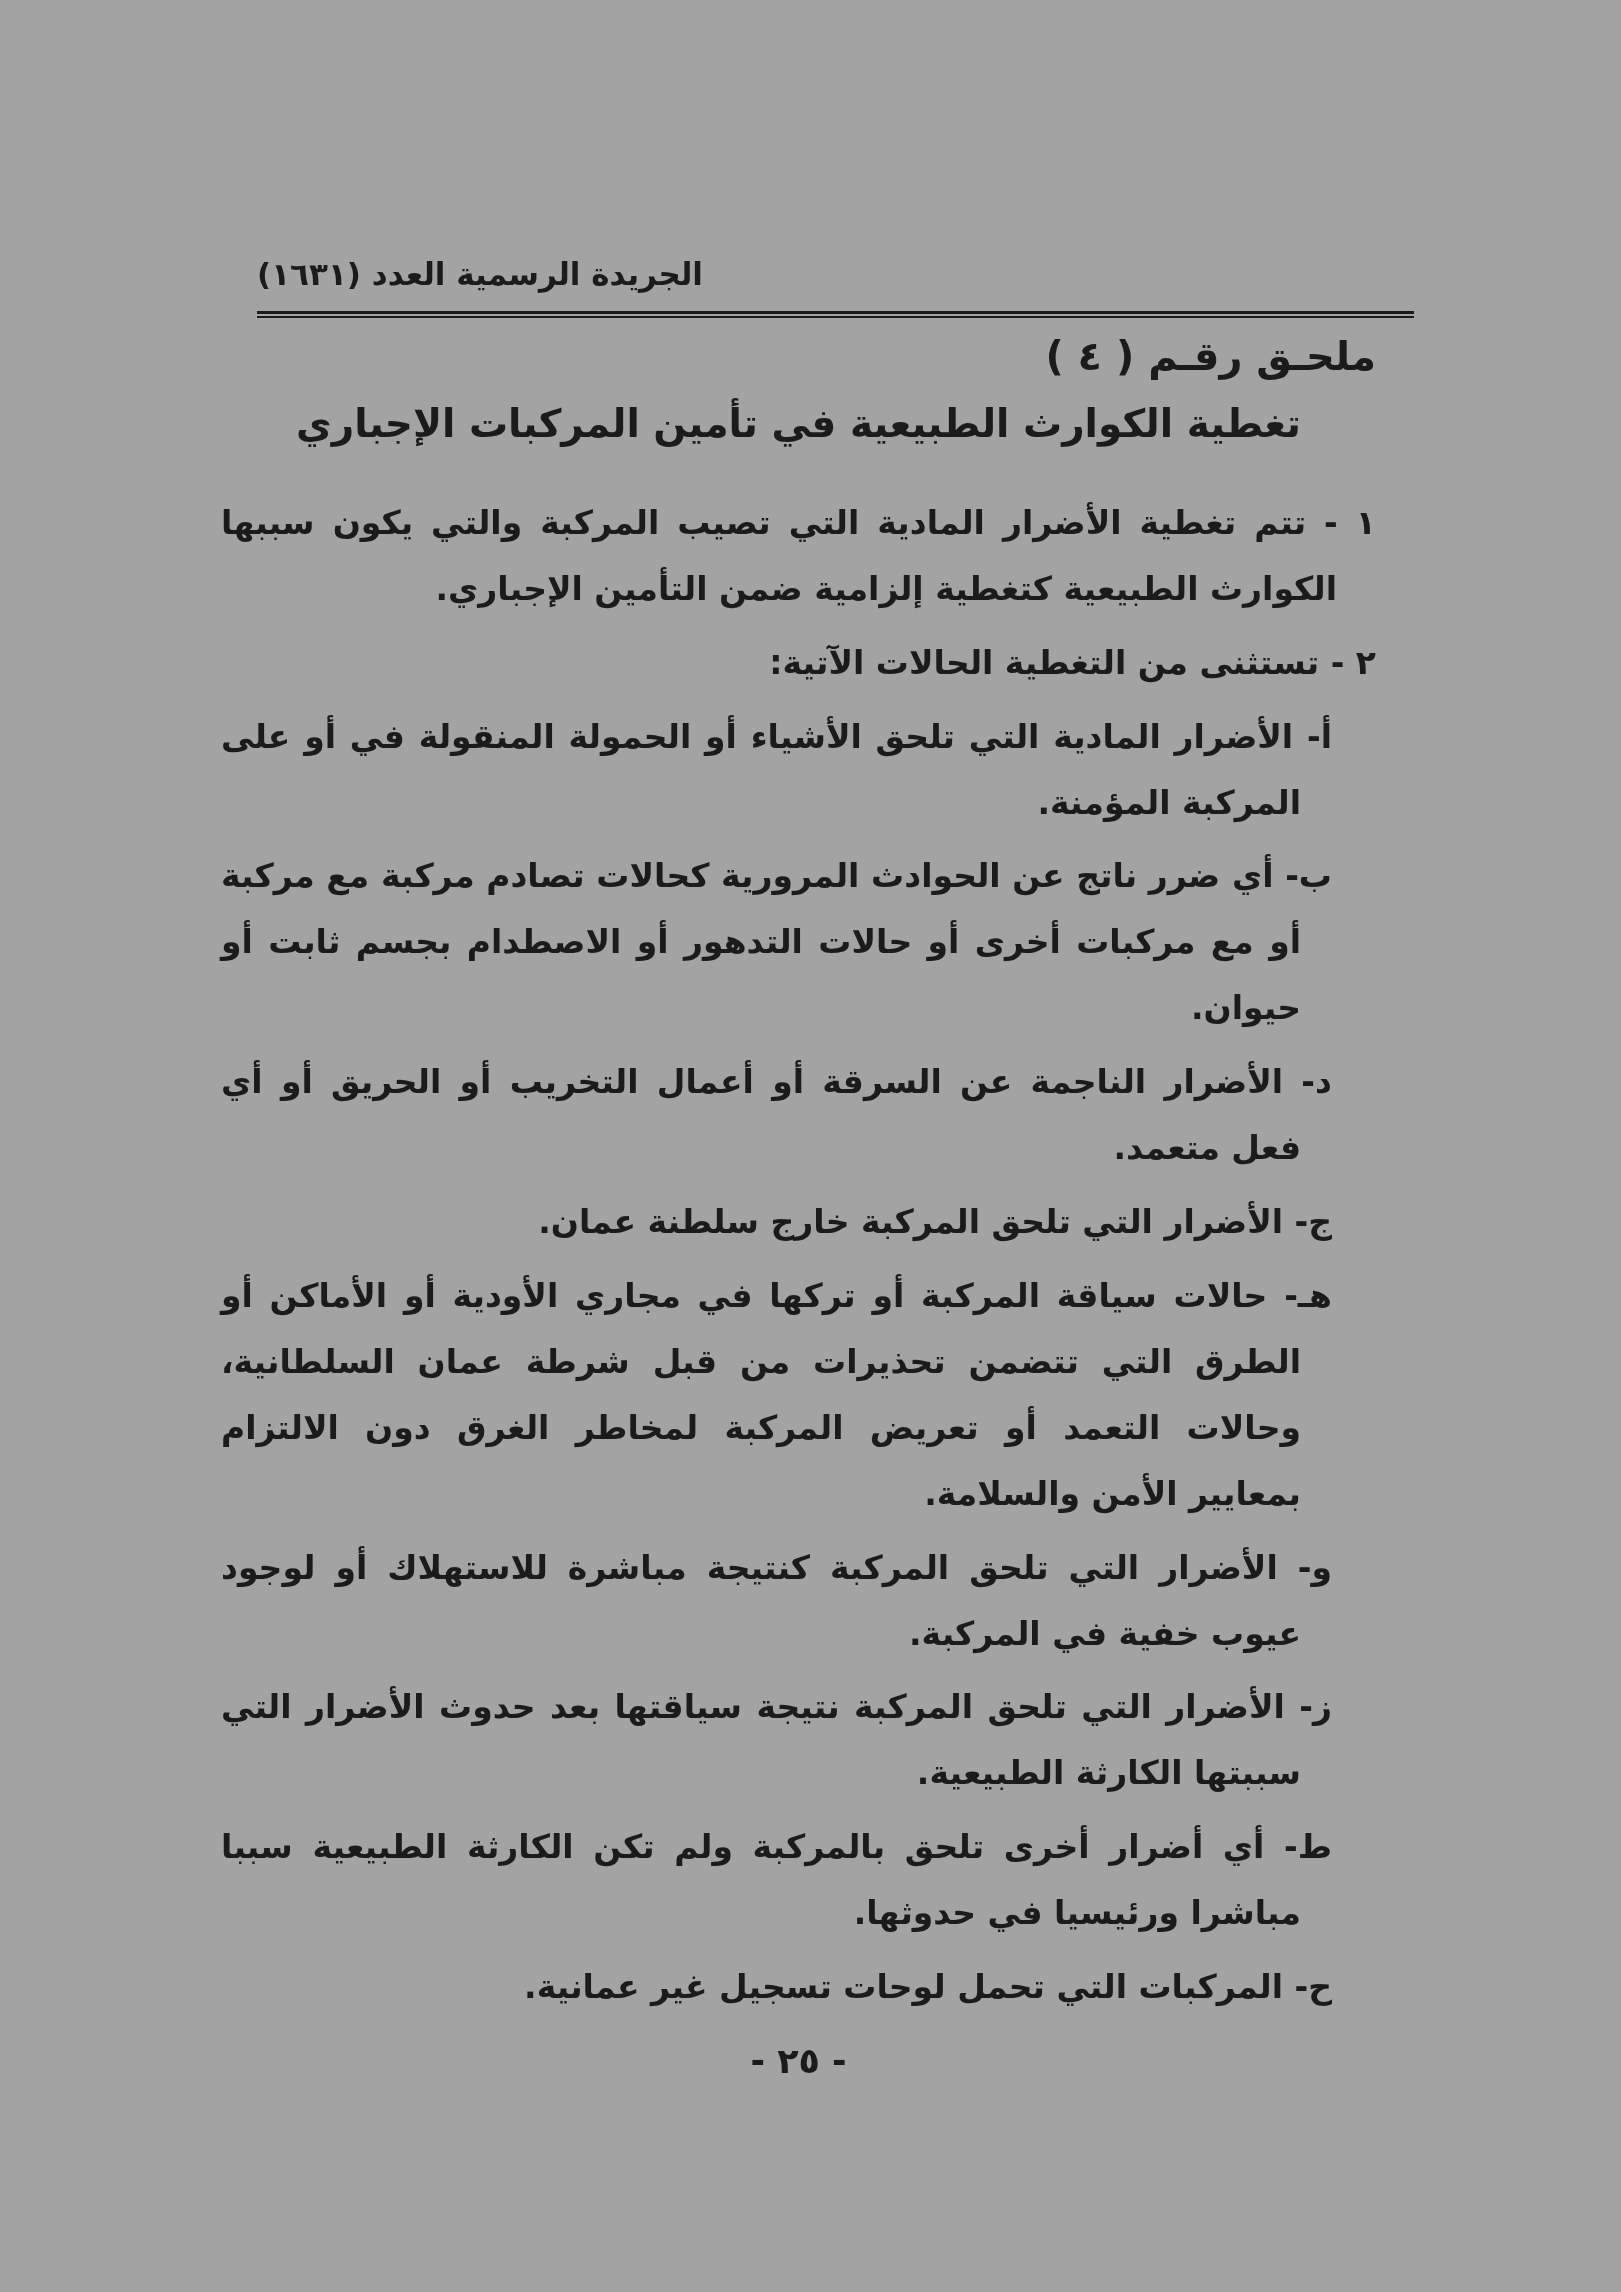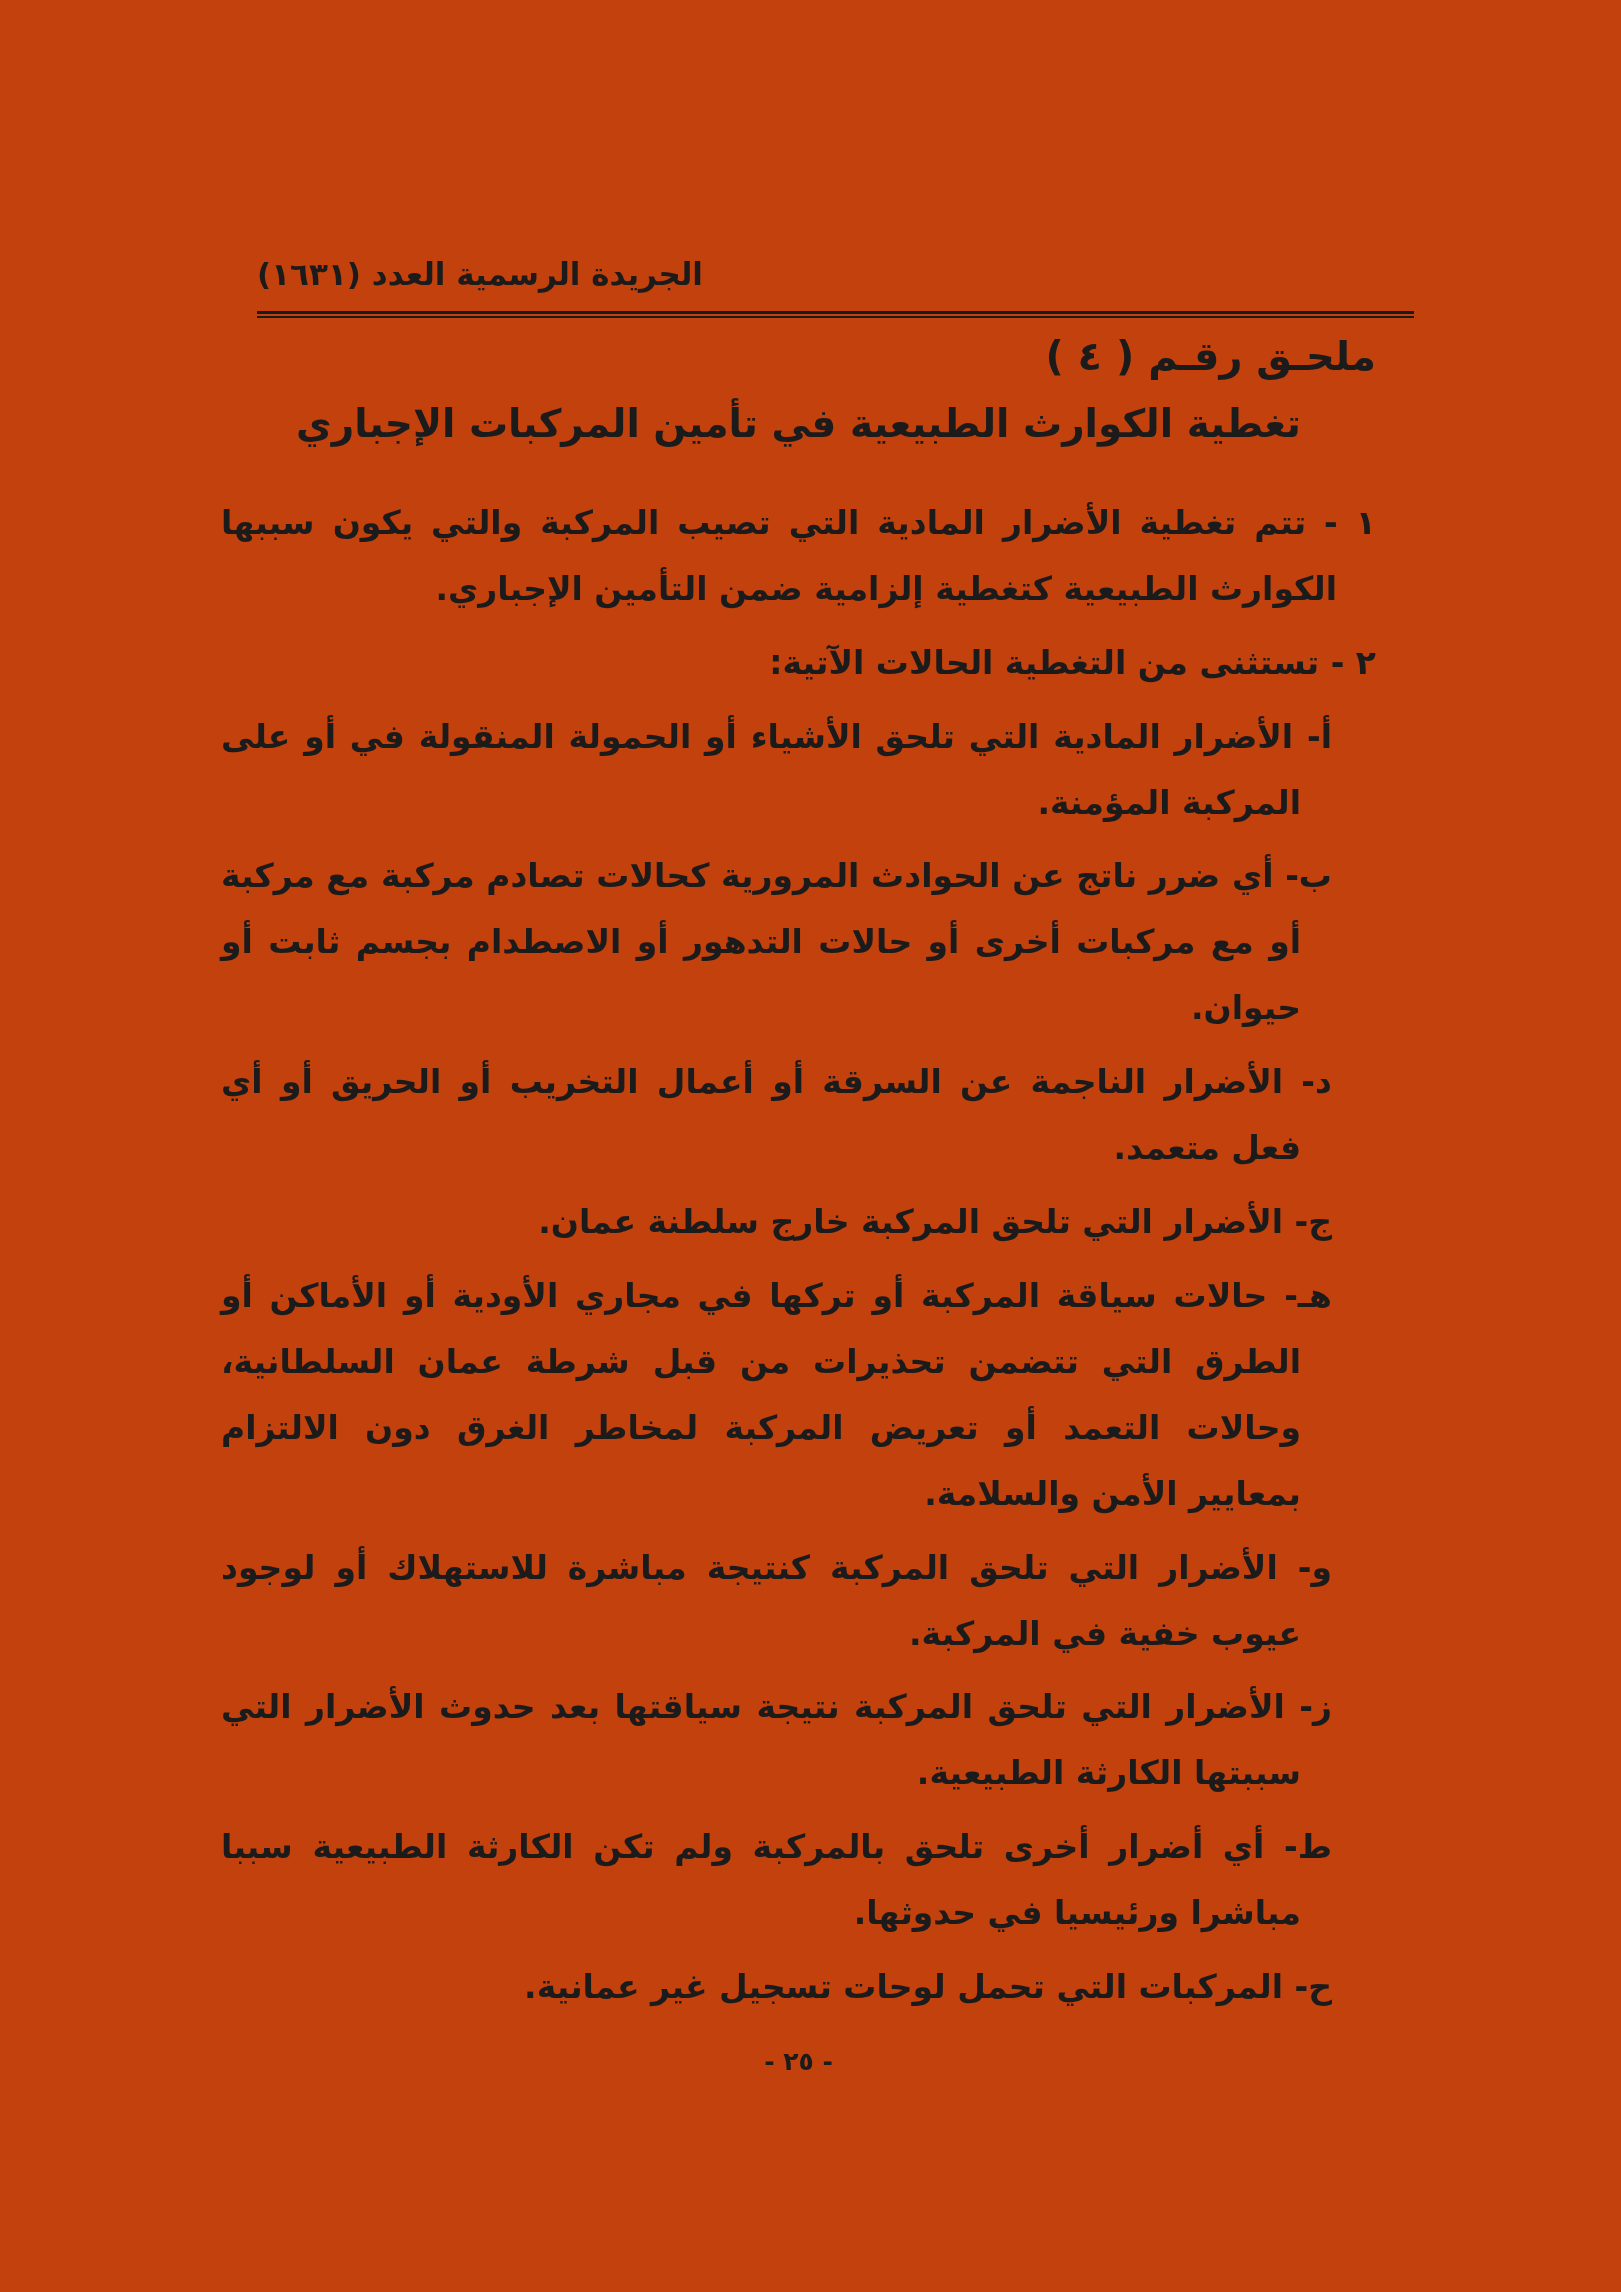--- a/index.html
+++ b/index.html
@@ -5,21 +5,21 @@
   html, body { margin: 0; padding: 0; }
   body {
     width: 1621px; height: 2293px;
     background: #ffffff;
     font-family: "DejaVu Sans", "Liberation Sans", sans-serif;
     color: #1b1b1b;
   }
   .page {
     position: relative;
     width: 1621px; height: 2293px;
-    background: #c2410c;
+    background: #a3a3a3;
     overflow: hidden;
   }
   .hdr {
     position: absolute;
     left: 257px; top: 253px;
     direction: rtl;
     font-size: 31px; font-weight: 700;
     line-height: 43px;
     white-space: nowrap;
     letter-spacing: 0.5px;
@@ -53,21 +53,21 @@
   }
   .clause { margin: 0 0 7.8px 0; }
   .clause.main { padding-right: 39px; text-indent: -39px; }
   .clause.sub  { margin-right: 44px; padding-right: 31px; text-indent: -31px; }
   .pagenum {
     position: absolute;
     left: 221px; top: 2039px;
     width: 1155px;
     direction: rtl;
     text-align: center;
-    font-size: 25px; font-weight: 700;
+    font-size: 35px; font-weight: 700;
     line-height: 45px;
     letter-spacing: 2px;
   }
 </style>
 </head>
 <body>
 
 <div class="page">
 
   <div class="hdr">

